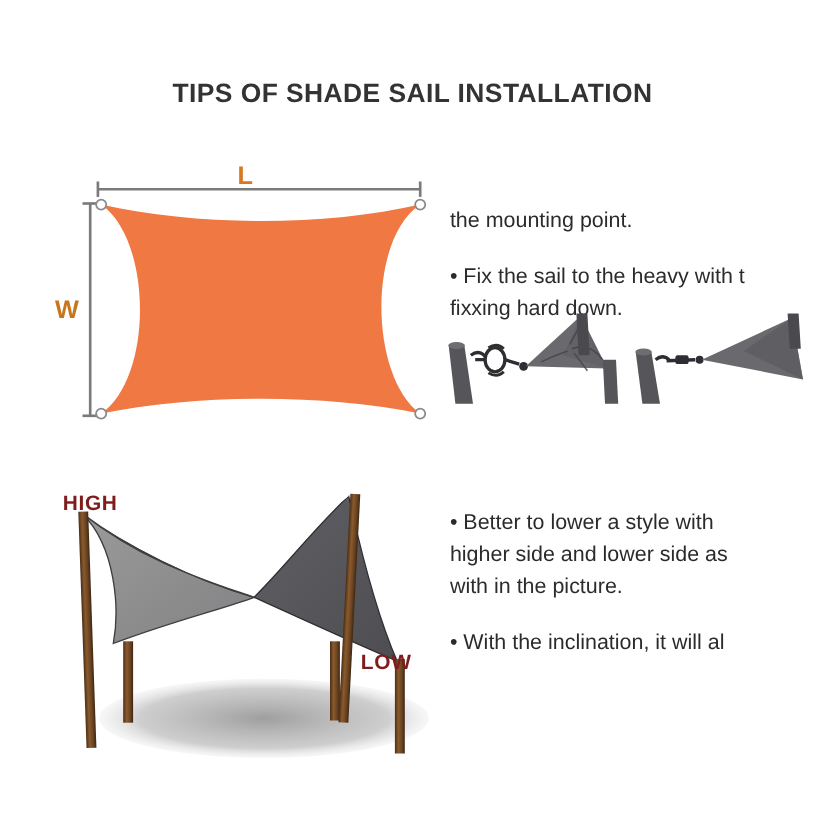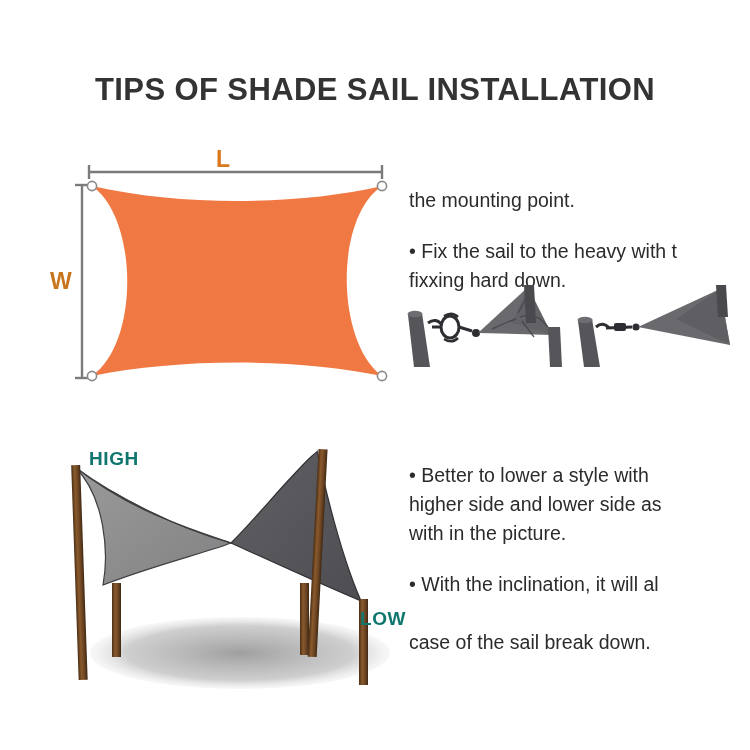--- a/index.html
+++ b/index.html
@@ -20,21 +20,21 @@
   }
 
   
   #title {
     position: absolute;
     left: 0;
     top: 72px;
     width: 750px;
     text-align: center;
     font-family: "Liberation Sans", sans-serif;
-    font-size: 31px;
+    font-size: 24px;
     font-weight: bold;
     letter-spacing: 0.4px;
     color: #333333;
     white-space: nowrap;
   }
 
   
   .panel {
     position: absolute;
   }
@@ -69,26 +69,25 @@
   #canopy-figure {
     left: 35px;
     top: 435px;
     width: 380px;
     height: 275px;
   }
   .canopy-label {
     position: absolute;
     font-size: 19px;
     font-weight: bold;
-    color: #0f766e;
+    color: #7f1d1d;
     letter-spacing: 0.6px;
-    margin-left: 32px;
   }
   #label-high { left: 57px; top: 448px; }
-  #label-low  { left: 315px; top: 608px; padding-left: 13px; }
+  #label-low  { left: 315px; top: 592px; padding-left: 13px; }
 
   
   .text-block {
     position: absolute;
     width: 360px;
     font-size: 19.5px;
     line-height: 29px;
     color: #2b2b2b;
     font-family: "Liberation Sans", sans-serif;
   }
@@ -265,17 +264,16 @@
 
   <div class="text-block" id="text-bottom">
     <p>
       <span>• Better to lower a style with</span><br>
       <span>higher side and lower side as</span><br>
       <span>with in the picture.</span>
     </p>
     <p>
       <span>• With the inclination, it will al</span><br>
       <br>
-      <span>case of the sail break down.</span>
     </p>
   </div>
 
 </div>
 
 </body></html>

